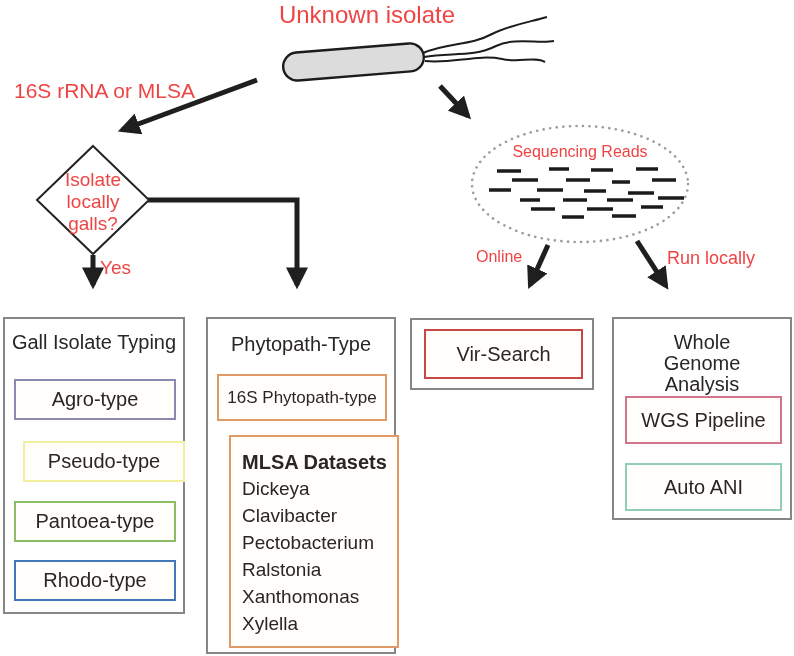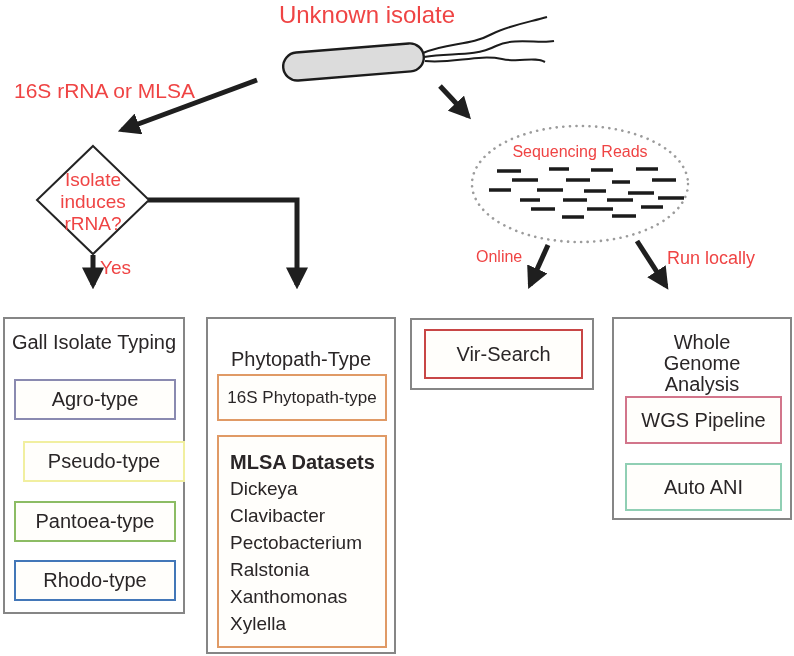--- a/index.html
+++ b/index.html
@@ -25,21 +25,21 @@
 
   .gall-panel{left:3px;top:317px;width:182px;height:297px;}
   .gall-panel .panel-title{margin-top:13px;}
   .gall-item{left:9px;width:162px;height:41px;}
   .gall-item-0{top:60px;}
   .gall-item-1{top:122px;}
   .gall-item-2{top:182px;}
   .gall-item-3{top:241px;}
 
   .phyto-panel{left:206px;top:317px;width:190px;height:337px;}
-  .phyto-panel .panel-title{margin-top:30px;}
+  .phyto-panel .panel-title{margin-top:15px;}
   .box-16s{left:9px;top:55px;width:170px;height:47px;font-size:17px;}
   .mlsa-box{position:absolute;left:9px;top:116px;width:170px;height:213px;border:2px solid #888;
     box-sizing:border-box;padding:12px 0 0 11px;background:#fffefb;}
   .mlsa-title{font-weight:bold;font-size:20px;line-height:26px;}
   .mlsa-item{font-size:19px;line-height:27px;}
 
   .vir-panel{left:410px;top:318px;width:184px;height:72px;}
   .vir-box{left:12px;top:9px;width:159px;height:50px;}
 
   .wga-panel{left:612px;top:317px;width:180px;height:203px;}
@@ -77,21 +77,21 @@
     <path d="M637,241 L666,286" stroke="#1f1f1f" stroke-width="5" fill="none" marker-end="url(#ah)"></path>
 
     <polygon points="93,146 149,200 93,254 37,200" fill="#ffffff" stroke="#242424" stroke-width="2"></polygon>
 
     <ellipse cx="580" cy="184" rx="108" ry="58" fill="none" stroke="#9c9c9c" stroke-width="2.6" stroke-linecap="round" stroke-dasharray="0.1 6.5"></ellipse>
     <path d="M497 171h24M549 169h20M591 170h22M636 169h22M512 180h26M566 180h24M612 182h18M652 180h24M489 190h22M537 190h26M584 191h22M628 193h26M520 200h20M563 200h24M607 200h26M658 198h26M531 209h24M587 209h26M641 207h22M562 217h22M612 216h24" stroke="#1b1b1b" stroke-width="3.4" fill="none"></path>
   </svg>
 
   <div class="lbl title">Unknown isolate</div>
   <div class="lbl method">16S rRNA or MLSA</div>
-  <div class="lbl diamond-text">Isolate induces rRNA?</div>
+  <div class="lbl diamond-text">Isolate locally galls?</div>
   <div class="lbl yes">Yes</div>
   <div class="lbl reads">Sequencing Reads</div>
   <div class="lbl online">Online</div>
   <div class="lbl runlocal">Run locally</div>
 
   <div class="panel gall-panel">
     <div class="panel-title">Gall Isolate Typing</div>
     <div class="typebox gall-item gall-item-0" style="border-color: rgb(138, 138, 176);">
       <span>Agro-type</span>
     </div>
@@ -104,21 +104,21 @@
     <div class="typebox gall-item gall-item-3" style="border-color: rgb(67, 119, 184);">
       <span>Rhodo-type</span>
     </div>
   </div>
 
   <div class="panel phyto-panel">
     <div class="panel-title">Phytopath-Type</div>
     <div class="typebox box-16s" style="border-color: rgb(224, 154, 102);">
       <span>16S Phytopath-type</span>
     </div>
-    <div class="mlsa-box" style="border-color: rgb(224, 154, 102);">
+    <div class="mlsa-box" style="border-color: rgb(224, 154, 102); margin-left: 12px;">
       <div class="mlsa-title">MLSA Datasets</div>
       <div class="mlsa-item">Dickeya</div>
       <div class="mlsa-item">Clavibacter</div>
       <div class="mlsa-item">Pectobacterium</div>
       <div class="mlsa-item">Ralstonia</div>
       <div class="mlsa-item">Xanthomonas</div>
       <div class="mlsa-item">Xylella</div>
     </div>
   </div>
 

